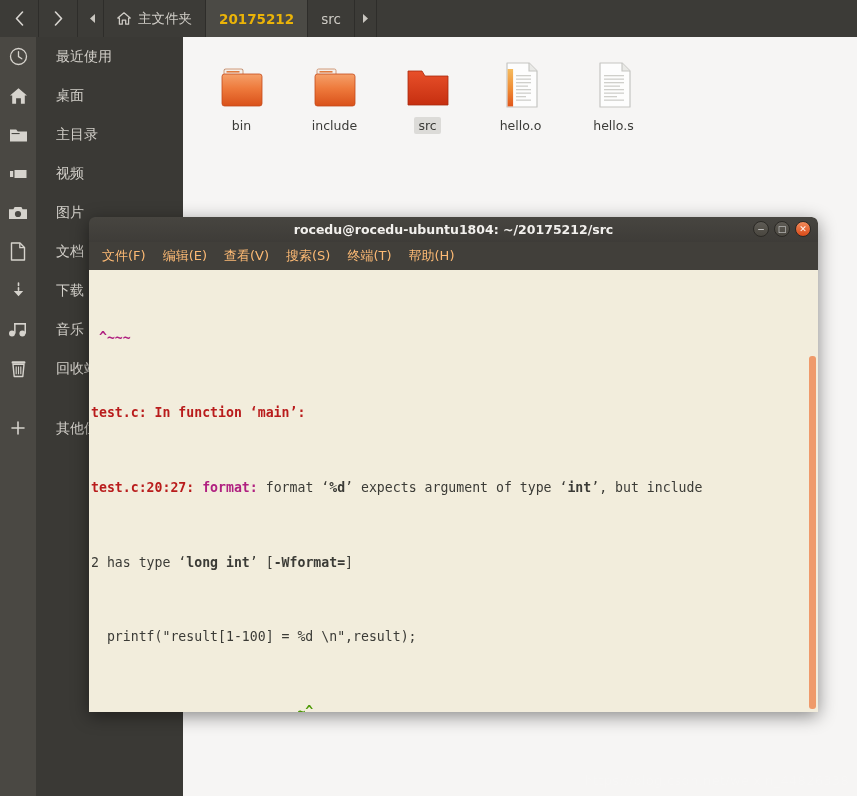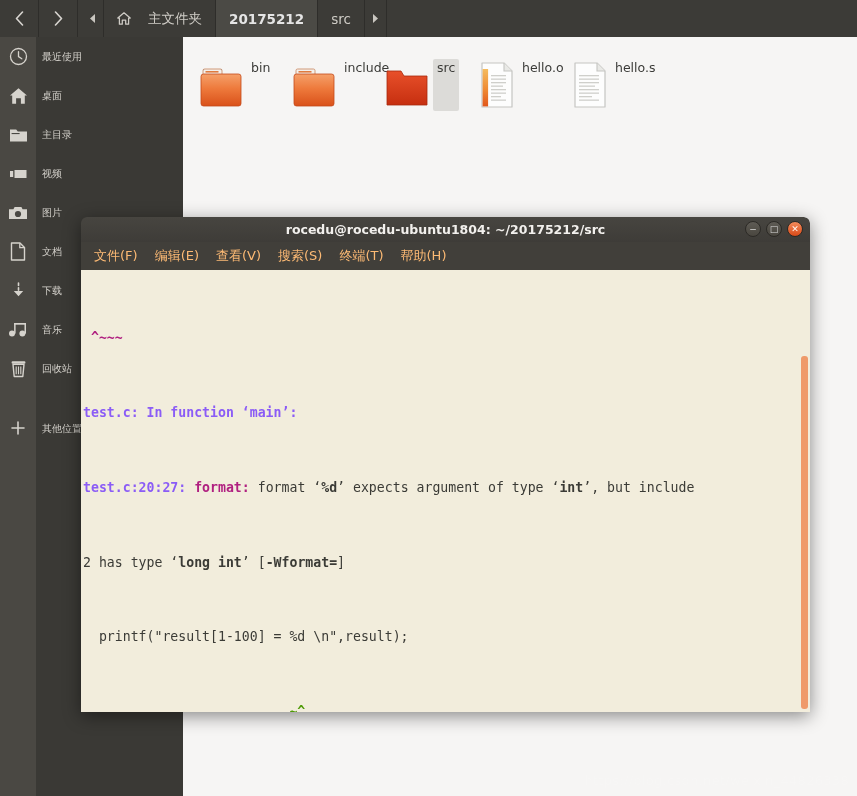--- a/index.html
+++ b/index.html
@@ -24,77 +24,77 @@
   }
   .nav-btn.first { border-left: none; }
   .pathbar { display: flex; align-items: stretch; margin-left: 4px; }
   .path-arrow {
     width: 22px; display: flex; align-items: center; justify-content: center;
     color: #c9c6c0; font-size: 9px;
     border-right: 1px solid #2e2d2a;
     background: #3c3b37;
   }
   .crumb {
-    display: flex; align-items: center; gap: 17px;
+    display: flex; align-items: center; gap: 7px;
     padding: 8px 13px;
     color: #cfccc6; font-size: 13.5px;
     background: #3c3b37;
     border-right: 1px solid #2e2d2a;
     white-space: nowrap;
   }
   .crumb.active {
-    background: #4b4a45; color: #e5e5e5; font-weight: bold;
+    background: #4b4a45; color: #eab308; font-weight: bold;
   }
   .crumb .home-ico { display:inline-block; line-height:0; }
 
   
   .icon-rail {
     position: absolute; left: 0; top: 37px; width: 36px; height: 759px;
     background: #4a4843;
   }
   .rail-ico {
     height: 39px; display: flex; align-items: center; justify-content: center;
     color: #d6d3cd;
   }
   .rail-ico svg { display: block; }
   .places {
     position: absolute; left: 36px; top: 37px; width: 147px; height: 759px;
     background: #3a3935;
   }
   .place {
     height: 39px; display: flex; align-items: center;
-    padding-left: 6px;
-    color: #d3d0ca; font-size: 10px;
+    padding-left: 20px;
+    color: #d3d0ca; font-size: 14px;
     white-space: nowrap;
   }
   .place.gap { margin-top: 21px; }
 
   
   .filearea {
     position: absolute; left: 183px; top: 37px;
     width: 674px; height: 759px;
     background: #f6f5f4;
   }
   .filegrid {
     display: flex; padding: 8px 12px 0 12px;
   }
   .fileitem {
-    width: 93px; display: flex; flex-direction: row;
-    padding-top: 8px;
+    width: 93px; display: flex; flex-direction: column;
+    align-items: center; padding-top: 8px;
   }
   .fileitem .thumb { height: 58px; display: flex; align-items: flex-end; justify-content: center; }
   .fileitem .fname {
     margin-top: 6px; font-size: 12.5px; color: #3b3b38;
     padding: 1px 4px; border-radius: 2px; white-space: nowrap;
   }
   .fileitem .fname.selected { background: #dcdbd8; }
 
   
   .term {
-    position: absolute; left: 81px; top: 217px;
+    position: absolute; left: 89px; top: 217px;
     width: 729px; height: 495px;
     border-radius: 6px 6px 0 0;
     box-shadow: 0 4px 18px rgba(0,0,0,.45);
     overflow: hidden;
   }
   .term-title {
     height: 25px;
     background: linear-gradient(to bottom, #474540, #3e3c38);
     display: flex; align-items: center; justify-content: center;
     position: relative;
@@ -133,21 +133,21 @@
   .term-lines {
     font-family: "DejaVu Sans Mono", "Liberation Mono", monospace;
     font-size: 13.2px; line-height: 18.7px;
     color: #3b3b36; padding-left: 2px;
     white-space: pre;
   }
   .tl { white-space: pre; }
   .b { font-weight: bold; }
   .c-magenta { color: #b02080; }
   .c-green   { color: #4e9a06; }
-  .c-dark    { color: #8b5cf6; }
+  .c-dark    { color: #b91c1c; }
   .term-scroll {
     position: absolute; right: 2px; top: 86px;
     width: 7px; height: 353px;
     background: #ef9a6a; border-radius: 3px;
   }
 
   
   .watermark {
     position: absolute; right: 8px; bottom: 8px;
     font-size: 13px; color: rgba(255,255,255,0.12);

